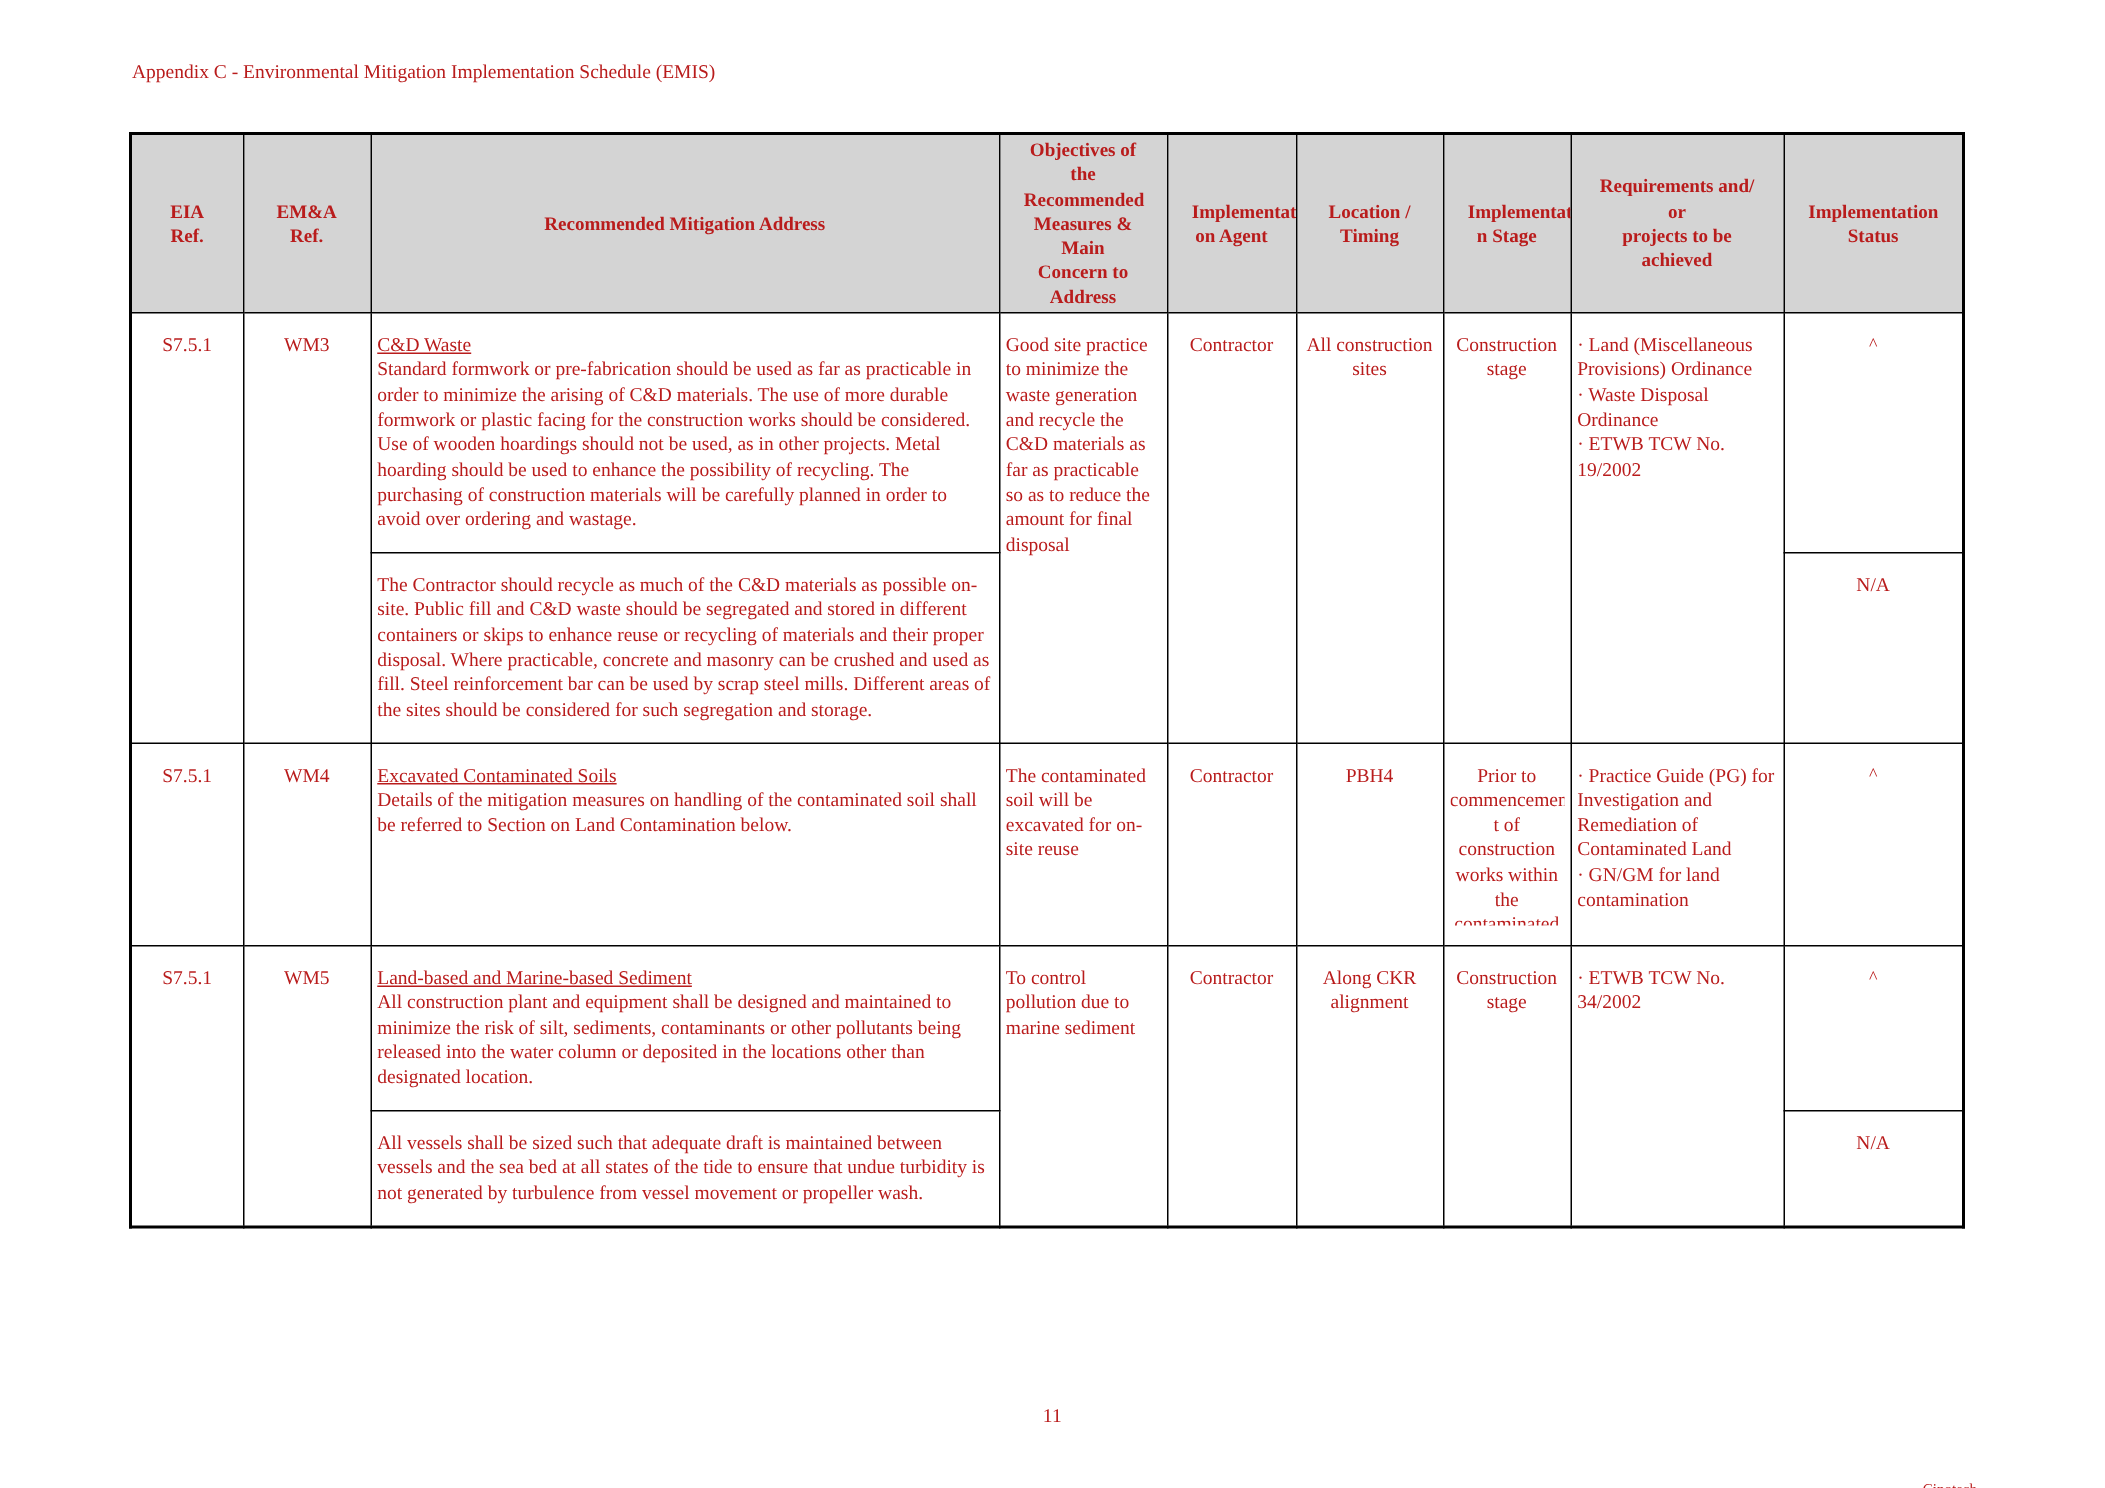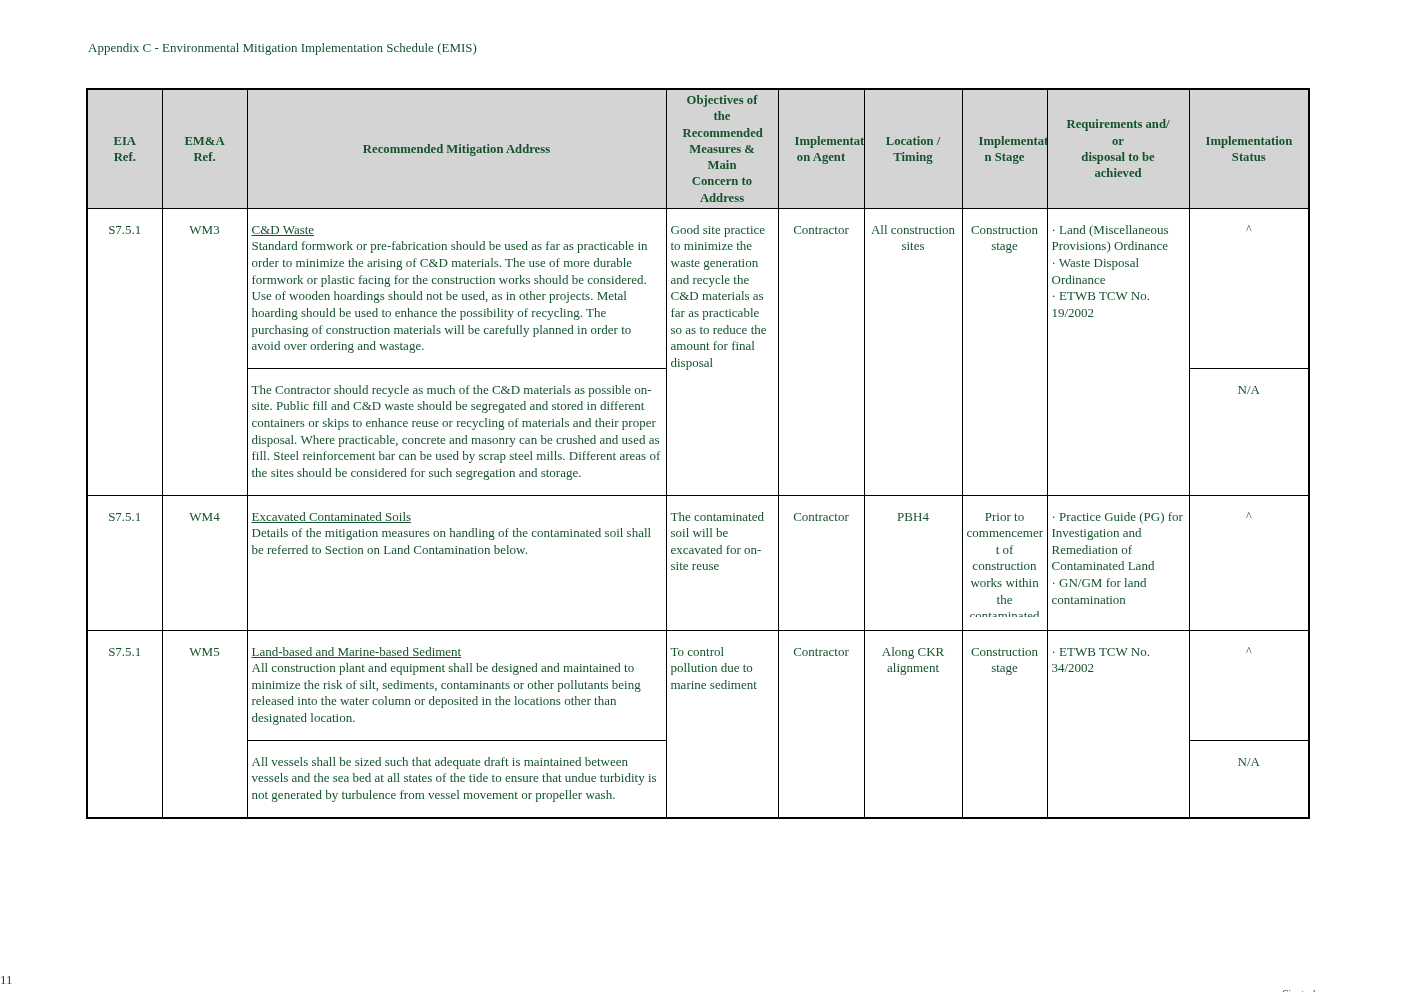--- a/index.html
+++ b/index.html
@@ -3,21 +3,21 @@
 <meta charset="utf-8">
 <style>
   * { margin: 0; padding: 0; box-sizing: border-box; }
   html, body { background: #e8e8e8; }
   .page {
     position: relative;
     width: 1403px;
     height: 992px;
     background: #ffffff;
     font-family: "Liberation Serif", "DejaVu Serif", serif;
-    color: #14532d;
+    color: #b91c1c;
     overflow: hidden;
   }
   .appendix-header {
     position: absolute;
     left: 88px;
     top: 40px;
     font-size: 13px;
     white-space: nowrap;
   }
   table.emis {
@@ -54,23 +54,22 @@
   tr.r-wm5b   { height: 78px; }
   td.c-center { text-align: center; }
   td.c-left   { text-align: left; }
   .m-title { text-decoration: underline; }
   .clip-stage { max-height: 108px; overflow: hidden; }
   .status-mark { display: block; text-align: center; font-size: 12px; }
   .footer-pageno {
     position: absolute;
     left: 0; top: 936px;
     width: 1403px;
-    text-align: left;
+    text-align: center;
     font-size: 13px;
-    margin-top: 36px;
   }
   .footer-company {
     position: absolute;
     top: 988px;
     right: 85px;
     font-size: 10px;
     font-family: Liberation Serif, serif;
   }
 </style>
 </head>
@@ -103,21 +102,21 @@
 Measures &amp; Main
 Concern to
 Address</th>
       <th>Implementati
 on Agent</th>
       <th>Location /
 Timing</th>
       <th>Implementatio
 n Stage</th>
       <th>Requirements and/ or
-disposal to be
+projects to be
 achieved</th>
       <th>Implementation
 Status</th>
     </tr>
 
     <tr class="r-wm3a">
       <td class="c-center" rowspan="2">S7.5.1</td>
       <td class="c-center" rowspan="2">WM3</td>
       <td class="c-left"><span class="m-title">C&amp;D Waste</span>
 <span>Standard formwork or pre-fabrication should be used as far as practicable in order to minimize the arising of C&amp;D materials.  The use of more durable formwork or plastic facing for the construction works should be considered. Use of wooden hoardings should not be used, as in other projects.  Metal hoarding should be used to enhance the possibility of recycling.  The purchasing of construction materials will be carefully planned in order to avoid over ordering and wastage.</span></td>

